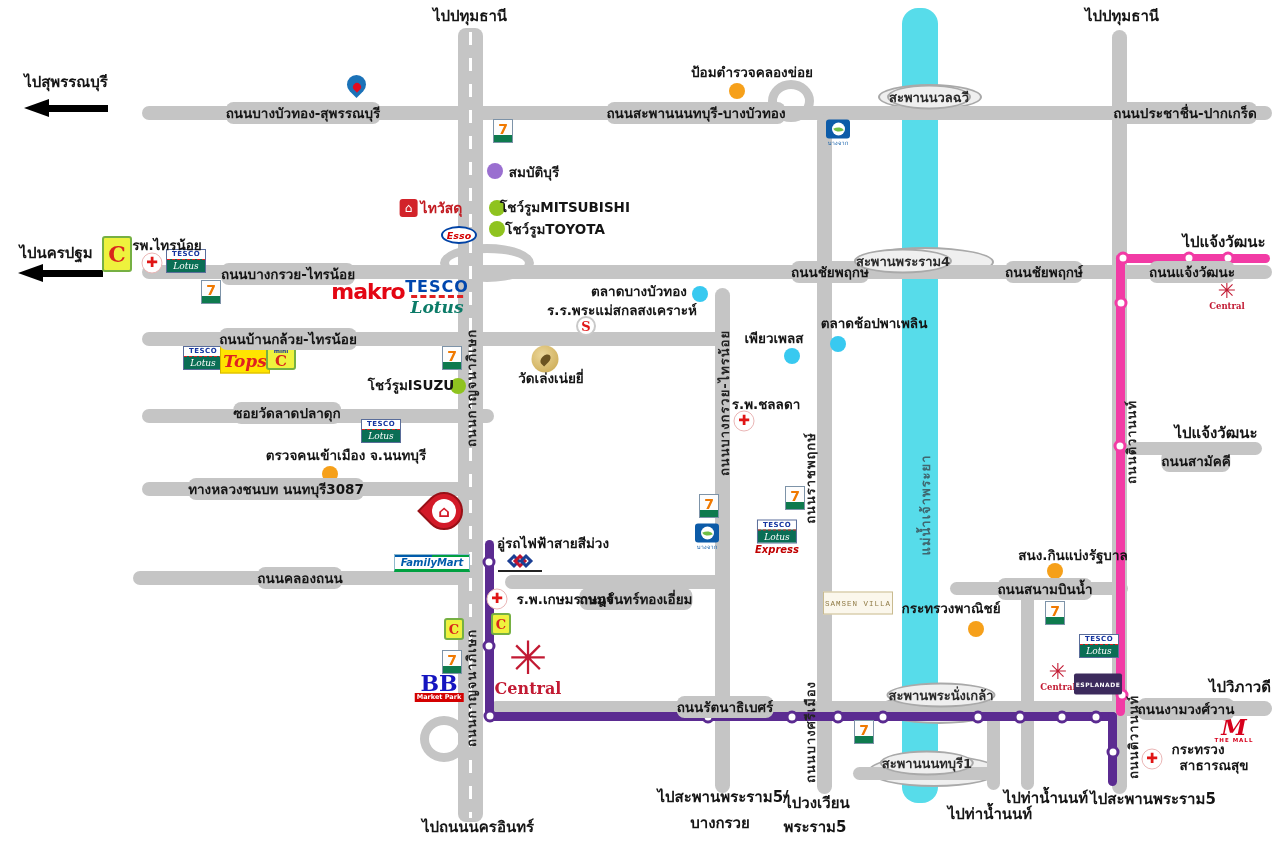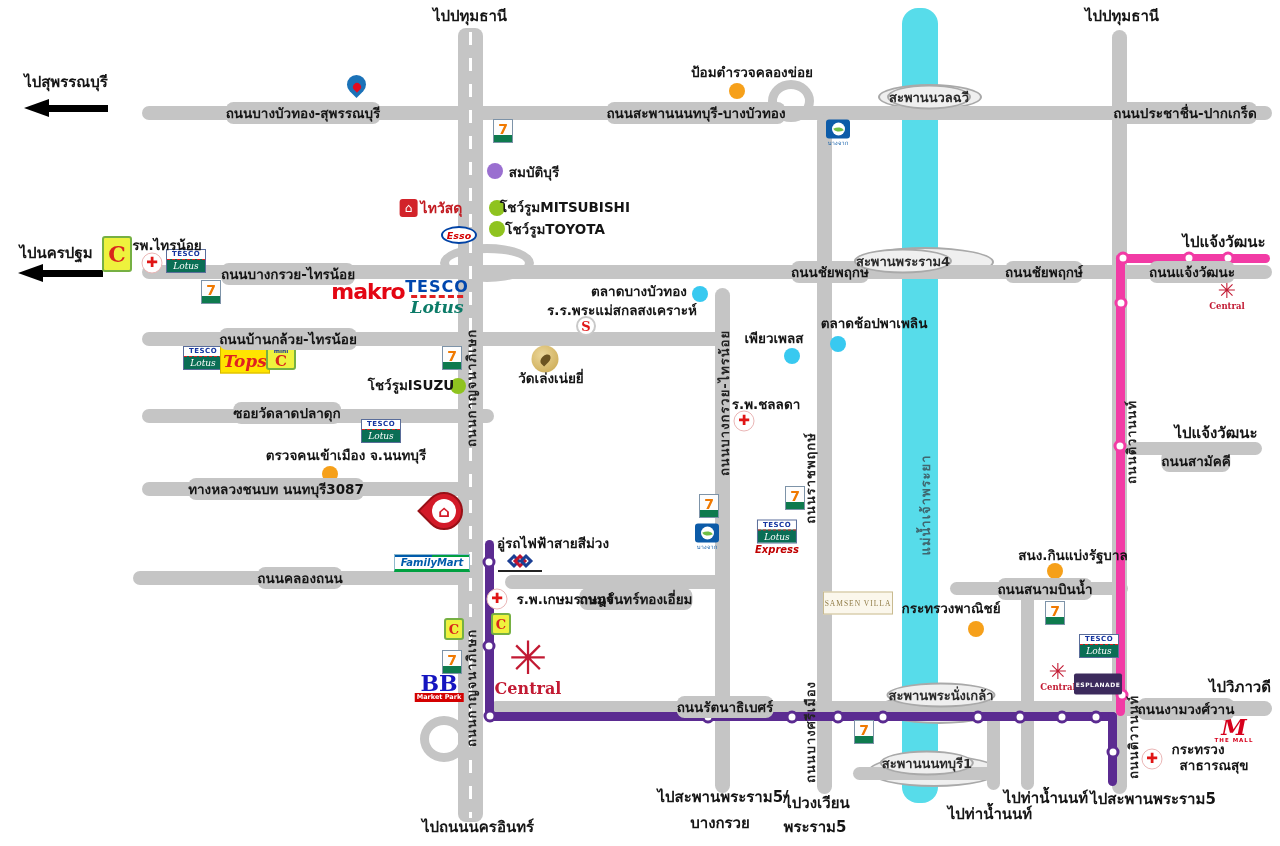--- a/index.html
+++ b/index.html
@@ -47,21 +47,21 @@
   .lg-fm span{font-size:10px;font-weight:bold;font-style:italic;color:#005bab;line-height:12px;}
   .lg-central{flex-direction:column;}
   .lg-central .fl{color:#c21a33;line-height:.9;}
   .lg-central .tx{color:#c21a33;font-weight:bold;font-family:"DejaVu Serif",serif;}
   .lg-esp{width:48px;height:21px;background:#3c2a5c;border-radius:2px;}
   .lg-esp span{font-size:6px;font-weight:bold;color:#fff;letter-spacing:.5px;}
   .lg-tm{flex-direction:column;}
   .lg-tm .m{font-size:23px;font-weight:bold;font-style:italic;color:#d6001c;font-family:"DejaVu Serif",serif;line-height:20px;}
   .lg-tm .t{font-size:5.5px;font-weight:bold;color:#d6001c;letter-spacing:1px;}
   .lg-sv{width:68px;height:21px;background:#fbf7ec;border:1px solid #c9bb90;}
-  .lg-sv span{font-size:7.5px;color:#8f7a45;letter-spacing:1px;font-family:Liberation Serif, serif;}
+  .lg-sv span{font-size:7.5px;color:#8f7a45;letter-spacing:1px;font-family:Liberation Mono, monospace;}
   .lg-esso{width:36px;height:18px;background:#fff;border:2px solid #0042a5;border-radius:50%;box-sizing:border-box;}
   .lg-esso span{font-size:9.5px;font-weight:bold;font-style:italic;color:#d40000;}
   .lg-tw .ic{width:18px;height:18px;background:#d2232a;border-radius:3px;color:#fff;font-size:12px;display:flex;align-items:center;justify-content:center;margin-right:3px;}
   .lg-tw .tx{font-size:14px;font-weight:bold;color:#c21b21;}
   .lg-mrt{flex-direction:column;}
   .lg-mrt .dia{display:flex;}
   .lg-mrt .d{width:10px;height:10px;transform:rotate(45deg);box-sizing:border-box;margin:0 -2px;}
   .lg-mrt .u{width:44px;height:2px;background:#222;margin-top:4px;}
   .lg-ptt{width:24px;height:26px;}
   .lg-ptt .o{position:absolute;left:2px;top:4px;width:19px;height:19px;background:#1b72b8;border-radius:0 50% 50% 50%;transform:rotate(-135deg);}

